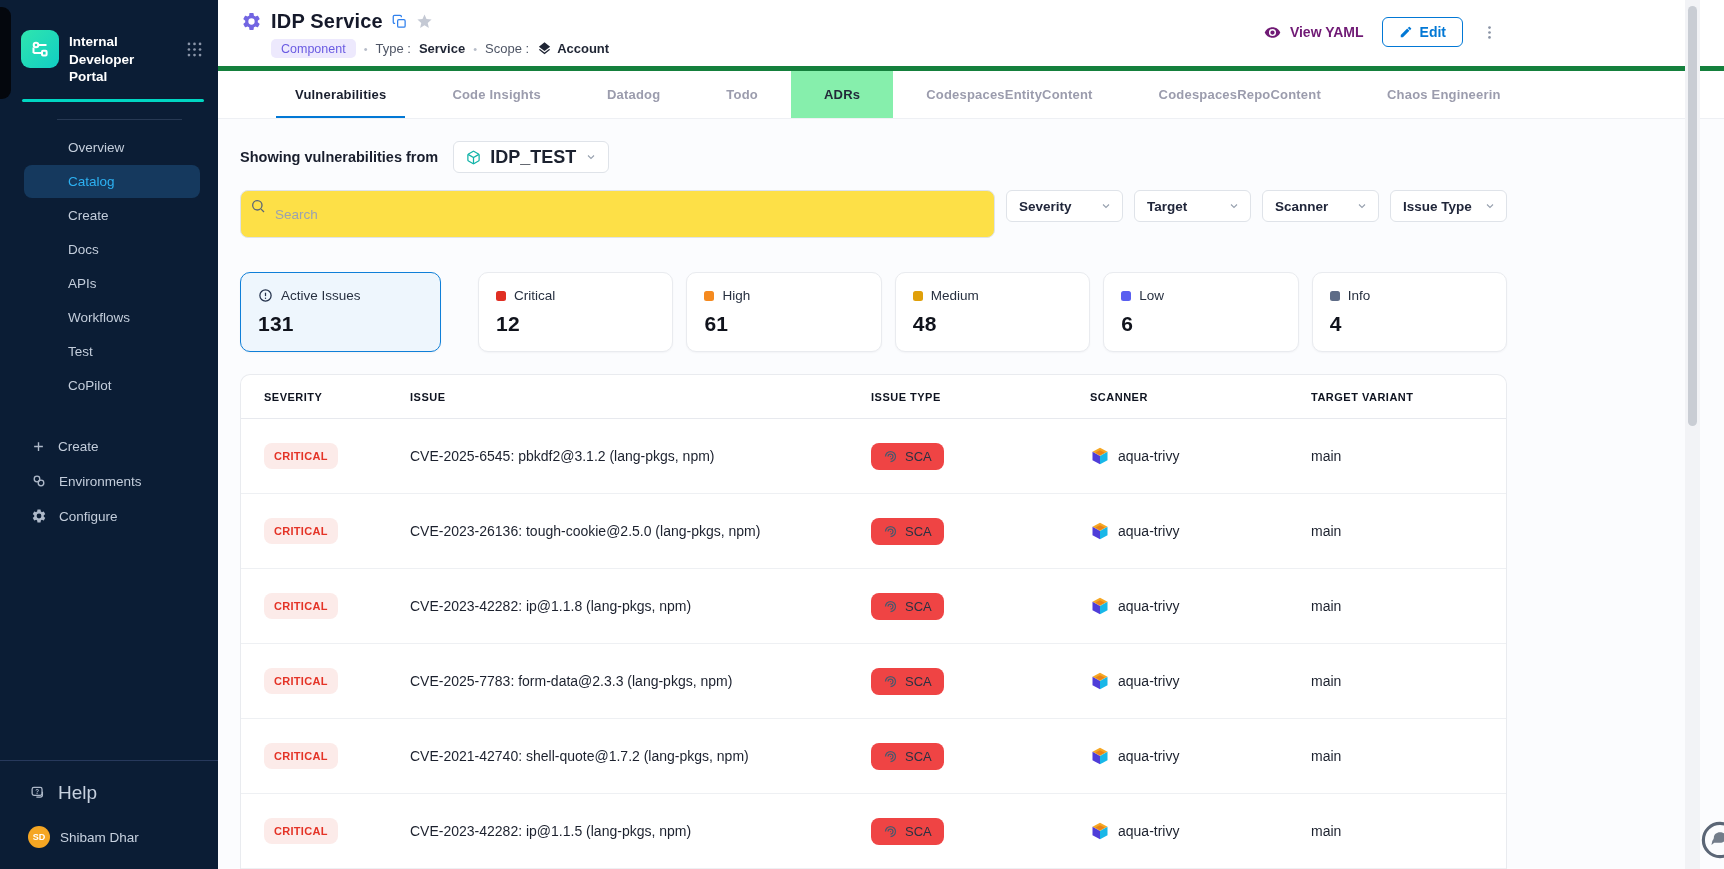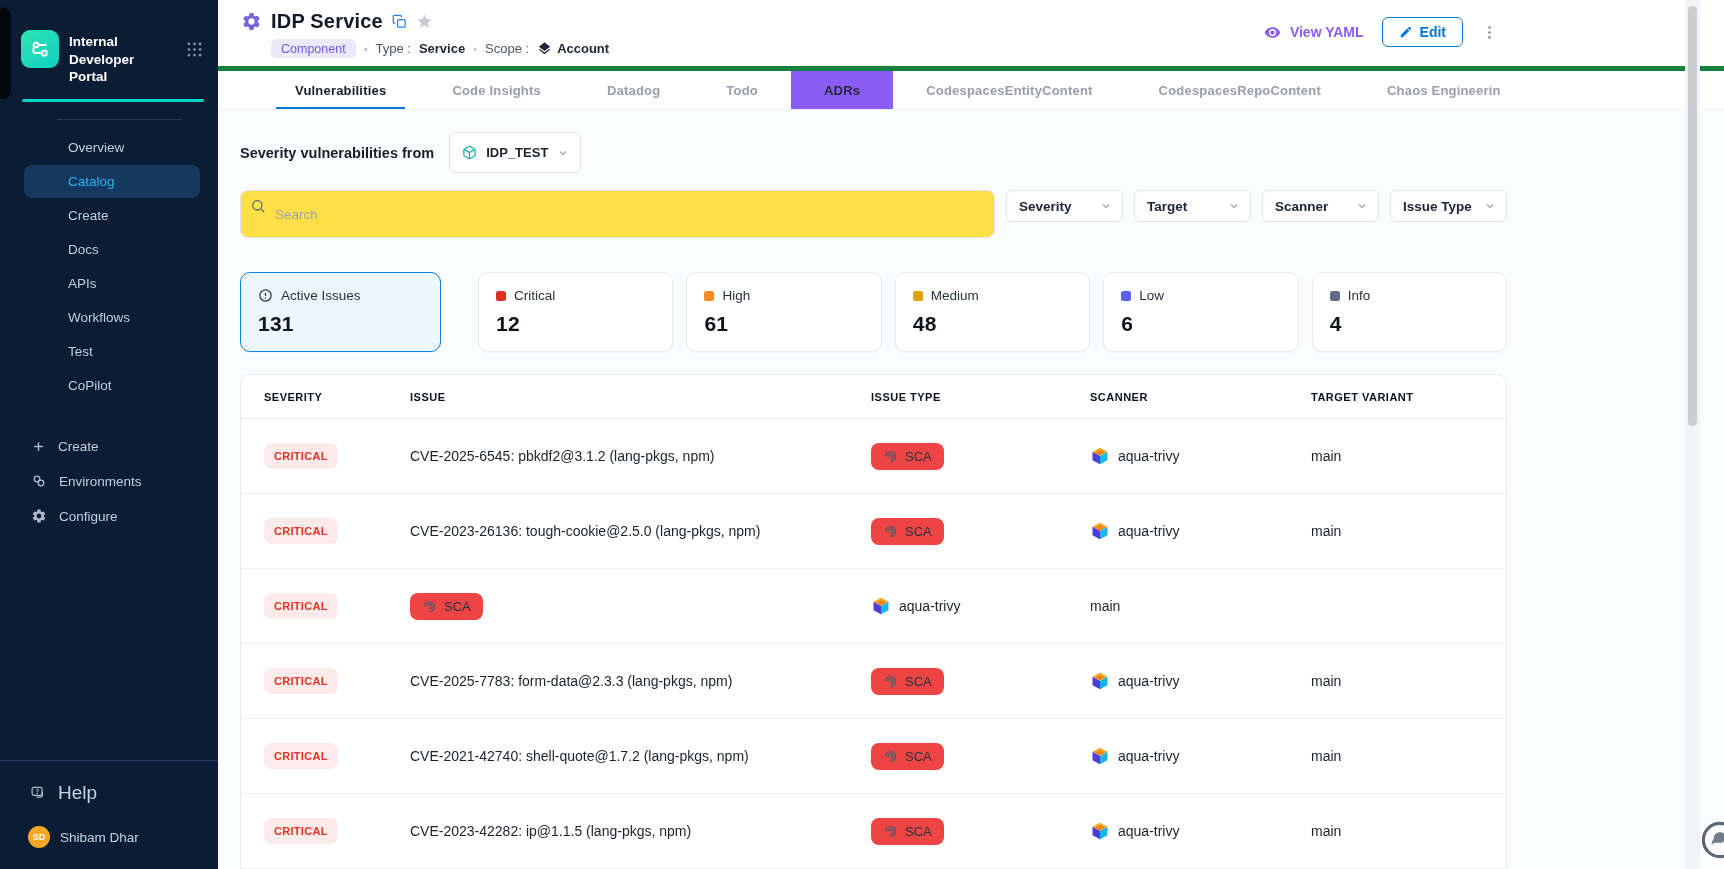--- a/index.html
+++ b/index.html
@@ -64,50 +64,50 @@
   .page-title { font-size:20px; font-weight:bold; color:#15192A; letter-spacing:.2px; }
   .copy-ic { color:#2F80ED; cursor:pointer; }
   .star-ic { color:#C4C9D4; cursor:pointer; }
   .meta-row { display:flex; align-items:center; gap:8px; margin:6px 0 0 30px; font-size:13px; color:#4E5565; }
   .component-badge { background:#EDE9FD; color:#6A5BE2; padding:2.5px 10px; border-radius:5px; font-size:12.5px; }
   .meta-dot { color:#B6BCC8; font-size:11px; }
   .meta-strong { color:#1F2534; font-weight:bold; }
   .scope-wrap { display:flex; align-items:center; gap:5px; }
   .layers-ic { color:#1F2534; }
   .header-actions { margin-left:auto; display:flex; align-items:center; gap:18px; padding-top:7px; }
-  .view-yaml { display:flex; align-items:center; gap:9px; color:#8b5cf6; font-size:14px; font-weight:bold; cursor:pointer; }
+  .view-yaml { display:flex; align-items:center; gap:9px; color:#701a75; font-size:14px; font-weight:bold; cursor:pointer; }
   .edit-btn {
     display:flex; align-items:center; gap:7px; border:1px solid #0278D5; color:#0278D5;
     background:#fff; border-radius:6px; padding:6px 16px; font-size:14px; font-weight:bold; cursor:pointer;
   }
   .kebab { color:#8A93A5; cursor:pointer; }
 
   .tab-bar {
     background:#fff; height:64px; display:flex; align-items:stretch;
     padding:0 204px 0 26px; border-bottom:1px solid #EEF0F4; overflow:hidden;
   }
   .tab-chevron { align-self:center; color:#3F4657; padding:0 9px; cursor:pointer; }
   .tab {
     display:flex; align-items:center; padding:0 33px; font-size:13px; font-weight:bold;
     color:#9B9CAD; position:relative; cursor:pointer; white-space:nowrap; letter-spacing:.2px;
   }
   .tab.active { color:#191E2D; }
   .tab.active::after {
     content:""; position:absolute; left:14px; right:14px; bottom:0; height:2.5px; background:#0278D5;
   }
-  .tab.hovered { background:#8b5cf6; color:#23293A; }
+  .tab.hovered { background:#86efac; color:#23293A; }
 
   .content { flex:1; padding:0 217px 0 22px; min-width:0; }
 
   .showing-row { margin-top:22px; display:flex; align-items:center; gap:15px; }
   .showing-label { font-size:14.5px; font-weight:bold; color:#191E2D; }
   .scope-select {
-    height:41px; background:#fff; border:1px solid #DFE3E9; border-radius:6px;
+    height:32px; background:#fff; border:1px solid #DFE3E9; border-radius:6px;
     display:flex; align-items:center; gap:9px; padding:0 11px 0 12px;
-    font-size:13px; font-weight:bold; color:#1C2230; cursor:pointer;
+    font-size:18px; font-weight:bold; color:#1C2230; cursor:pointer;
   }
   .cube-teal { color:#12B3A8; }
   .chev-grey { color:#97A0AE; }
 
   .search-row { margin-top:17px; display:flex; gap:11px; }
   .search-box { flex:1; position:relative; }
   .search-box .ic { position:absolute; left:10px; top:8px; color:#5B6676; }
   .search-input {
     width:100%; height:48px; border:1px solid #DFE3E9; border-radius:8px; background:#fde047;
     padding:0 10px 0 34px; font-size:13.5px; color:#22293A; outline:none;
@@ -386,21 +386,21 @@
     <div class="tab">CodespacesRepoContent</div>
     <div class="tab">Chaos Engineerin</div>
     <svg class="ic tab-chevron" width="15" height="15">
         <use href="#i-chev-right"></use>
       </svg>
   </div>
 
   <div class="content">
 
     <div class="showing-row">
-      <span class="showing-label">Severity vulnerabilities from</span>
+      <span class="showing-label">Showing vulnerabilities from</span>
       <div class="scope-select">
         <svg class="ic cube-teal" width="15" height="15">
             <use href="#i-cube"></use>
           </svg>
         <span>IDP_TEST</span>
         <svg class="ic chev-grey" width="12" height="12">
             <use href="#i-chev-down"></use>
           </svg>
       </div>
     </div>
@@ -526,20 +526,21 @@
             <svg class="ic" width="20" height="20">
               <use href="#i-trivy"></use>
             </svg>
             <span>aqua-trivy</span>
           </span>
         <span>main</span>
       </div>
 
       <div class="trow">
         <span class="sev-badge">CRITICAL</span>
+        <span class="issue-text">CVE-2023-42282: ip@1.1.8 (lang-pkgs, npm)</span>
         <span class="type-pill">
             <svg class="ic" width="15" height="15">
               <use href="#i-sca"></use>
             </svg>
             <span>SCA</span>
           </span>
         <span class="scanner-cell">
             <svg class="ic" width="20" height="20">
               <use href="#i-trivy"></use>
             </svg>

